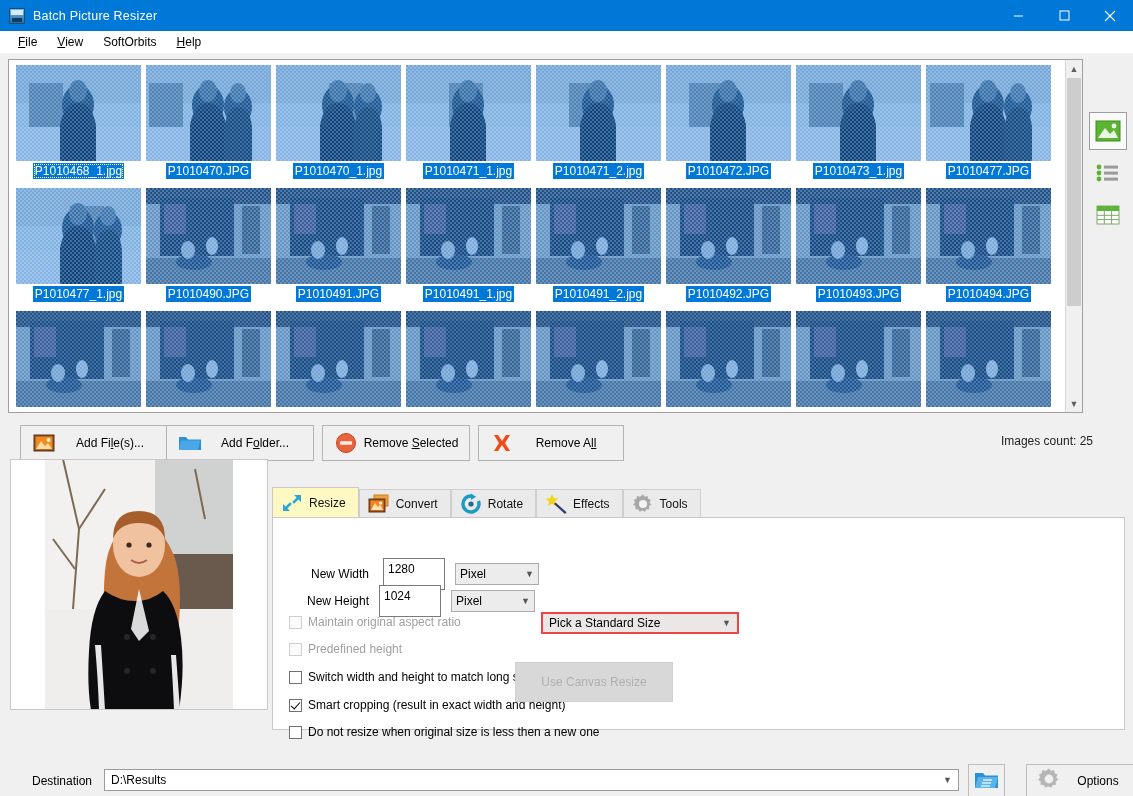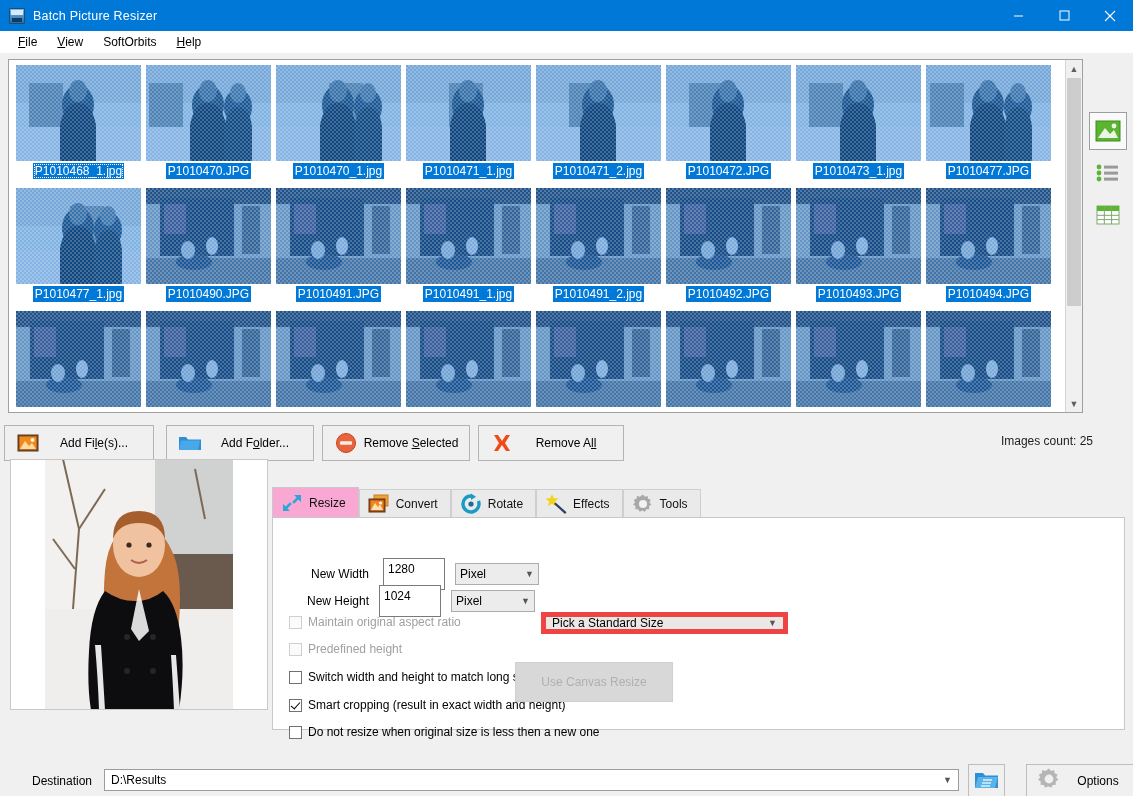--- a/index.html
+++ b/index.html
@@ -93,61 +93,61 @@
   #sarrow-dn { position:absolute; bottom:0; left:0; right:0; }
   #sthumb { position:absolute; left:1px; right:1px; top:18px; height:228px; background:#cdcdcd; }
   
   .filebtn {
     position:absolute; top:372px; height:36px;
     background:#f0f0f0; border:1px solid #b4b4b4;
     display:flex; align-items:center; font-size:12px;
   }
   .filebtn .bicon { width:34px; display:flex; align-items:center; justify-content:center; margin-left:6px; }
   .filebtn .blabel { flex:1; text-align:center; padding-right:10px; }
-  #btn-addfiles { left:4px; width:150px; }
+  #btn-addfiles { left:20px; width:150px; }
   #btn-addfolder { left:166px; width:148px; }
   #btn-removesel { left:322px; width:148px; }
   #btn-removeall { left:478px; width:146px; }
   #images-count { position:absolute; top:381px; right:40px; font-size:12px; color:#222; }
   
   #preview {
     position:absolute; left:10px; top:406px; width:258px; height:251px;
     background:#fff; border:1px solid #c8c8c8; overflow:hidden;
     display:flex; align-items:center; justify-content:center;
   }
   #preview-photo { width:188px; height:251px; position:relative; overflow:hidden; }
   
   #tabpanel { position:absolute; left:272px; top:433px; width:853px; height:244px; }
   #tabstrip { display:flex; height:32px; align-items:flex-end; }
   .tab {
     height:29px; display:flex; align-items:center; gap:6px;
     padding:0 12px 0 8px; background:#eaeaea; border:1px solid #cfcfcf;
     border-bottom:none; font-size:12px; color:#111;
   }
-  .tab.active { background:#f9a8d4; border-color:#c8c8c8; height:31px; }
+  .tab.active { background:#fef9c3; border-color:#c8c8c8; height:31px; }
   .tab .ticon { width:22px; height:22px; display:flex; align-items:center; justify-content:center; }
   #tabbody {
     position:absolute; left:0; top:31px; right:0; bottom:0;
     background:#fff; border:1px solid #c8c8c8;
   }
   .frow { position:absolute; display:flex; align-items:center; }
   .flabel { font-size:12px; text-align:right; }
   .finput {
     width:62px; height:32px; border:1px solid #7a7a7a; background:#fff;
     font-size:12px; padding:0 4px; line-height:20px; color:#000;
   }
   .fselect {
     width:84px; height:22px; border:1px solid #acacac; background:#ececec;
     font-size:12px; padding:0 4px; line-height:20px; display:flex;
     align-items:center; justify-content:space-between; color:#000;
   }
   .caret { font-size:9px; color:#555; }
   #std-size {
-    position:absolute; left:268px; top:94px; width:247px; height:22px;
-    border:5px solid #ef4444; background:#ebe7e7; font-size:12px;
+    position:absolute; left:268px; top:94px; width:198px; height:22px;
+    border:2px solid #ef4444; background:#ebe7e7; font-size:12px;
     display:flex; align-items:center; justify-content:space-between;
     padding:0 6px; color:#000;
   }
   .cbrow { position:absolute; display:flex; align-items:center; gap:6px; font-size:12px; }
   .cb {
     width:13px; height:13px; border:1px solid #707070; background:#fff;
     flex:none; position:relative;
   }
   .cb.checked::after {
     content:""; position:absolute; left:3px; top:0px; width:4px; height:8px;

